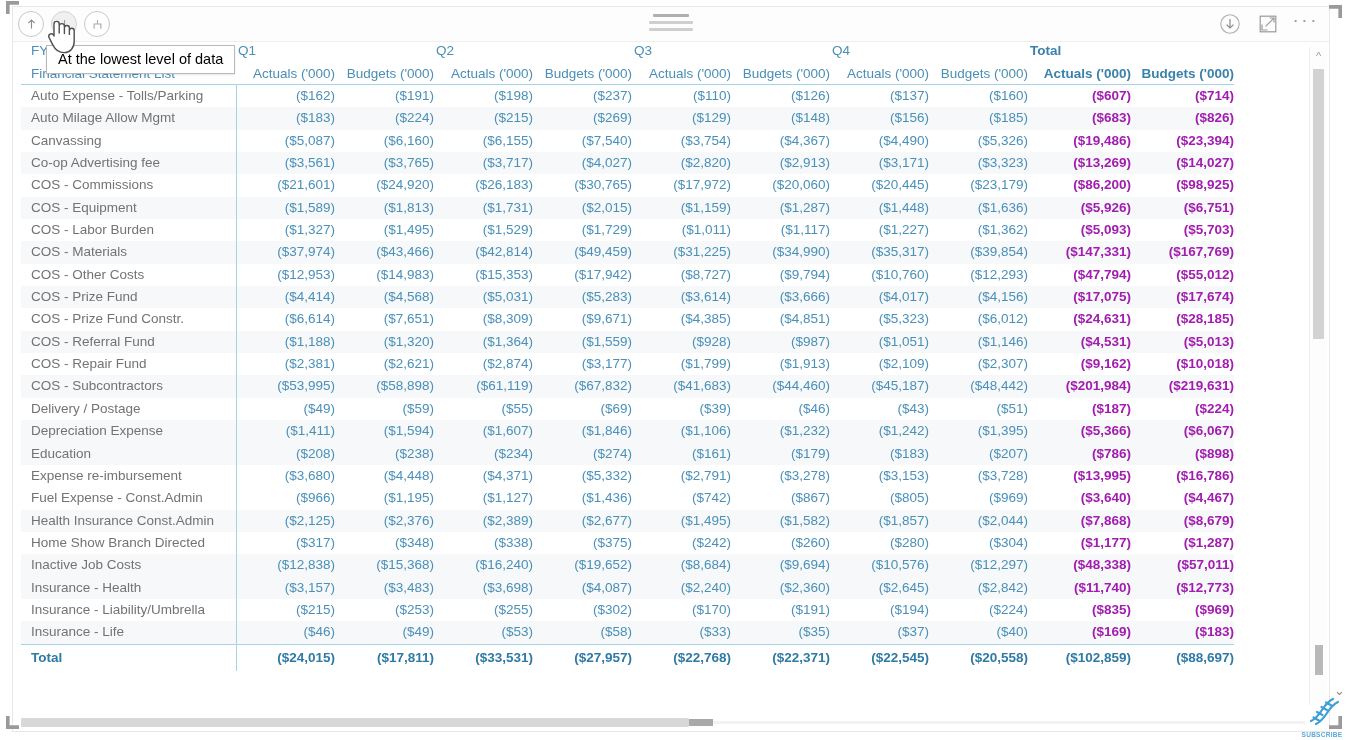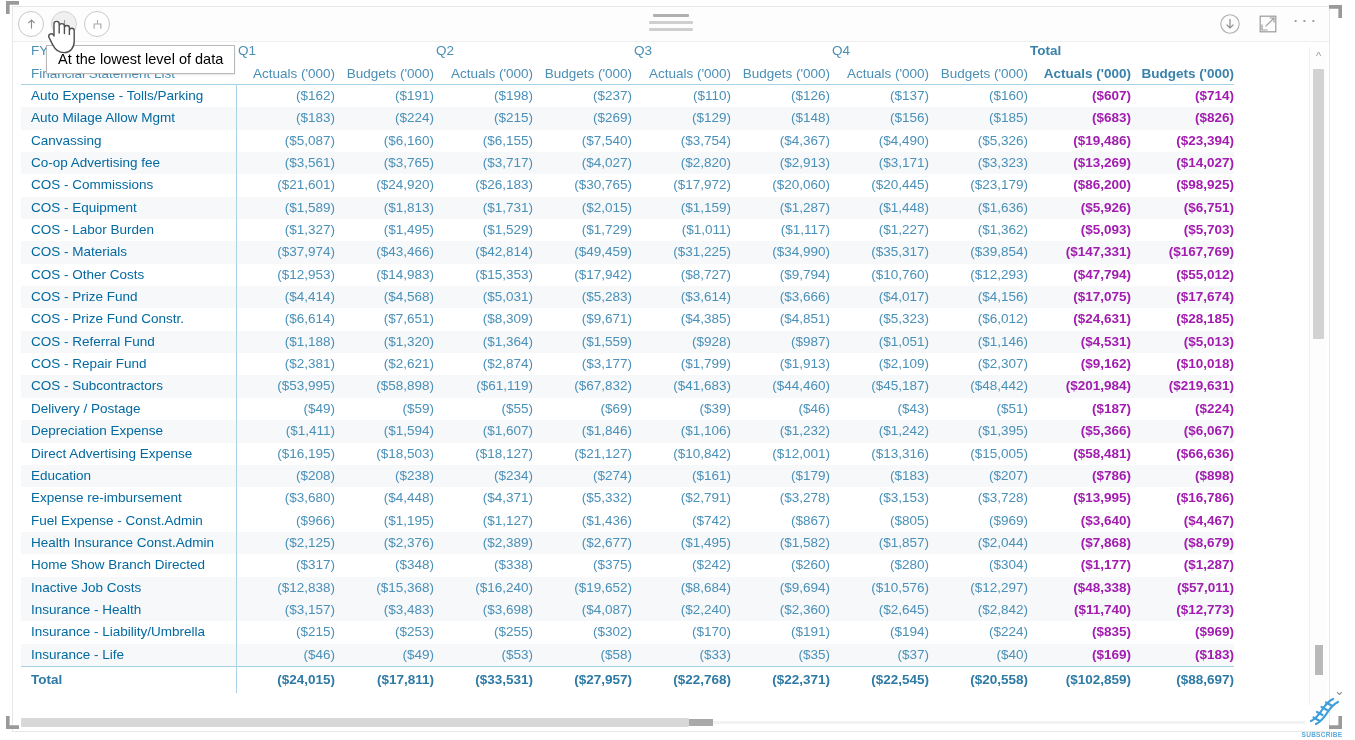--- a/index.html
+++ b/index.html
@@ -111,21 +111,21 @@
     height:22.35px;
     line-height:22.35px;
     text-align:right;
     padding-right:10px;
     font-size:13.5px;
     color:#4a90b8;
   }
   tbody td.rowlabel{
     text-align:left;padding-left:10px;padding-right:4px;
     border-right:1.5px solid #a8d2e6;
-    color:#0369a1;
+    color:#737373;
   }
   tbody td.bold-col{font-weight:bold;color:#a21caf;}
   tbody tr.alt td{background:#f6f8f9;}
   tbody tr.totalrow td{
     font-weight:bold;color:#2e7aa5;
     border-top:1.4px solid #a8d2e6;
     height:26px;line-height:26px;
     background:#ffffff;
   }
   tbody tr.totalrow td.rowlabel{border-right:1.5px solid #a8d2e6;}
@@ -479,33 +479,20 @@
               <td>($1,594)</td>
               <td>($1,607)</td>
               <td>($1,846)</td>
               <td>($1,106)</td>
               <td>($1,232)</td>
               <td>($1,242)</td>
               <td>($1,395)</td>
               <td class="bold-col">($5,366)</td>
               <td class="bold-col">($6,067)</td>
             </tr>
-            <tr>
-              <td class="rowlabel">Direct Advertising Expense</td>
-              <td>($16,195)</td>
-              <td>($18,503)</td>
-              <td>($18,127)</td>
-              <td>($21,127)</td>
-              <td>($10,842)</td>
-              <td>($12,001)</td>
-              <td>($13,316)</td>
-              <td>($15,005)</td>
-              <td class="bold-col">($58,481)</td>
-              <td class="bold-col">($66,636)</td>
-            </tr>
             <tr class="alt">
               <td class="rowlabel">Education</td>
               <td>($208)</td>
               <td>($238)</td>
               <td>($234)</td>
               <td>($274)</td>
               <td>($161)</td>
               <td>($179)</td>
               <td>($183)</td>
               <td>($207)</td>

